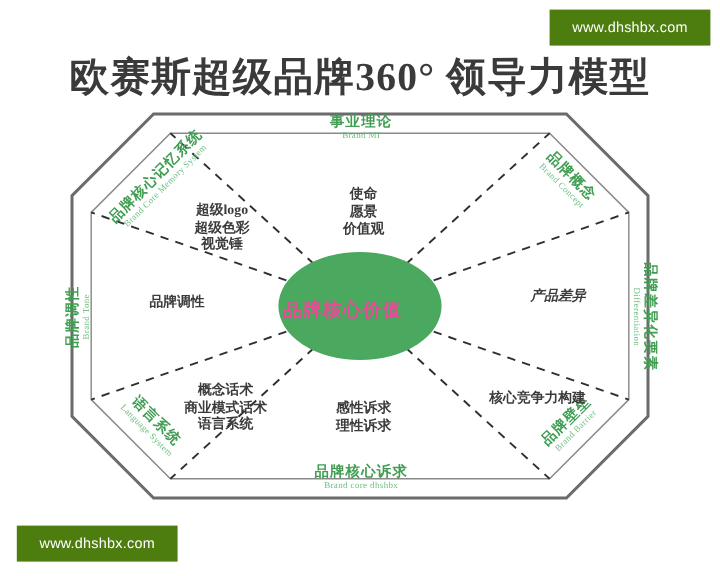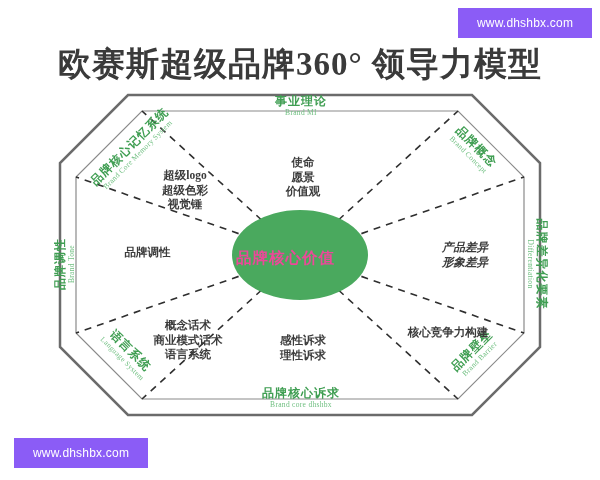--- a/index.html
+++ b/index.html
@@ -17,21 +17,21 @@
     text-align: center;
     font-size: 33px; font-weight: bold; color: #3a3a3a;
     letter-spacing: 1px;
     font-family: "Liberation Serif", "DejaVu Serif", serif;
     white-space: nowrap;
   }
 
   
   .watermark {
     position: absolute;
-    background: #8b5cf6;
+    background: #4d7c0f;
     color: #ffffff;
     font-family: "Liberation Sans", sans-serif;
     font-size: 12px;
     display: flex; align-items: center; justify-content: center;
     letter-spacing: 0.2px;
   }
   .wm-top   { right: 8px;  top: 8px;     width: 134px; height: 30px; }
   .wm-bottom{ left: 14px;  bottom: 12px; width: 134px; height: 30px; }
 
   
@@ -197,17 +197,16 @@
       <div>感性诉求</div>
       <div>理性诉求</div>
     </div>
 
   <div class="sector" style="left:393px; top:325px; width:110px;">
       <div>核心竞争力构建</div>
     </div>
 
   <div class="sector" style="left:420px; top:240px; width:90px;font-style:italic;">
       <div>产品差异</div>
-      <div>形象差异</div>
     </div>
 
 
 </div>
 
 </body></html>

